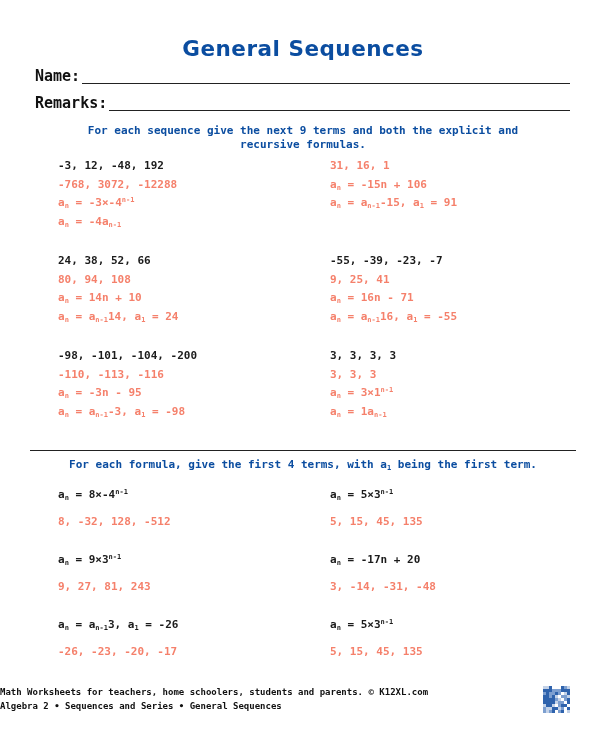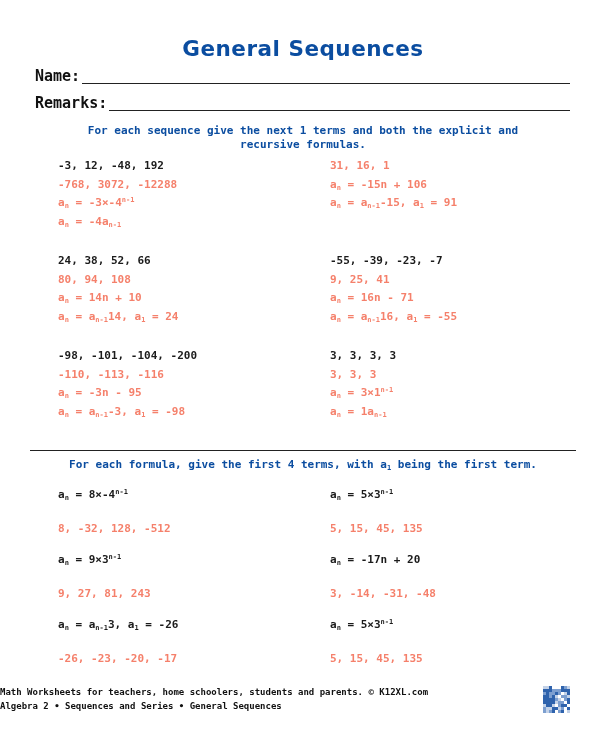--- a/index.html
+++ b/index.html
@@ -18,21 +18,21 @@
          color:var(--blue);font-weight:bold;font-size:11px;line-height:14px;}
   .instr1{top:124px;width:470px;}
   .instr2{top:458px;width:560px;}
   .prob{position:absolute;}
   .line{font-size:11px;font-weight:bold;line-height:18.5px;white-space:pre;color:var(--ink);}
   .ans{color:var(--salmon);}
   sub,sup{font-size:7px;line-height:0;}
   sub{vertical-align:-2px;}
   sup{vertical-align:4px;}
   .divider{position:absolute;top:450px;left:30px;width:546px;height:0;border-top:1.2px solid #222;}
-  .s2 .terms{margin-top:15px;}
+  .s2 .terms{margin-top:8px;}
   .footer{position:absolute;top:686px;left:0;right:0;
           font-size:9px;font-weight:bold;line-height:13.5px;color:#111;}
   .qr{position:absolute;left:543px;top:686px;width:27px;height:27px;}
   
   .c-l{left:58px}.c-r{left:330px}
   .r1{top:157px}.r2{top:252px}.r3{top:347px}
   .f1{top:486px}.f2{top:551px}.f3{top:616px}
 </style>
 </head>
 <body>
@@ -44,21 +44,21 @@
   <div class="field name-row">
     <span class="flabel">Name:</span>
     <span class="fline"></span>
   </div>
 
   <div class="field remarks-row">
     <span class="flabel">Remarks:</span>
     <span class="fline"></span>
   </div>
 
-  <div class="instr instr1">For each sequence give the next 1 terms and both the explicit and recursive formulas.</div>
+  <div class="instr instr1">For each sequence give the next 9 terms and both the explicit and recursive formulas.</div>
 
   <div class="prob c-l r1">
     <div class="line seq">-3, 12, -48, 192</div>
     <div class="line ans">-768, 3072, -12288</div>
     <div class="line ans">a<sub>n</sub> = -3×-4<sup>n-1</sup></div>
     <div class="line ans">a<sub>n</sub> = -4a<sub>n-1</sub></div>
   </div>
   <div class="prob c-r r1">
     <div class="line ans">31, 16, 1</div>
     <div class="line ans">a<sub>n</sub> = -15n + 106</div>

